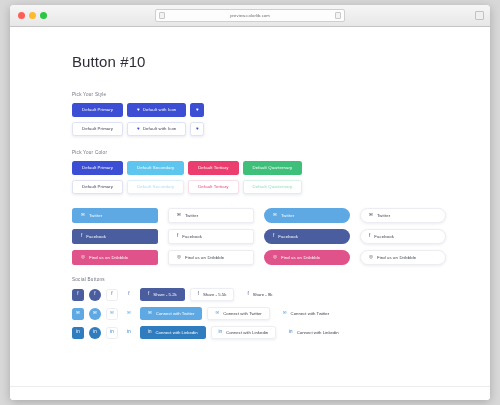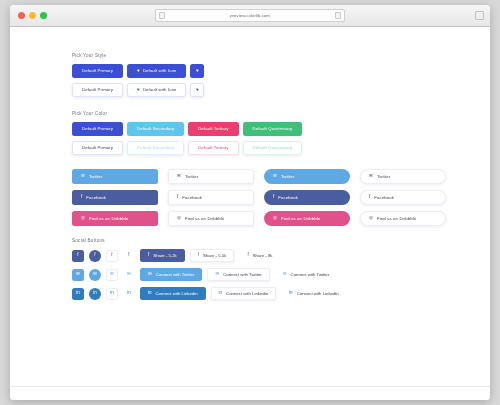--- a/index.html
+++ b/index.html
@@ -193,20 +193,21 @@
       <span class="urlbar-side left"></span>
       <span id="url-text">preview.colorlib.com</span>
       <span class="urlbar-side right"></span>
     </div>
     <div id="titlebar-right"></div>
   </div>
 
   <div id="viewport">
     <div id="page">
 
+      <h1 id="page-title">Button #10</h1>
 
       <div class="section">
         <div class="section-label">Pick Your Style</div>
 
         <div class="btn-row">
           <button class="btn btn-std fill-primary">
             <span>Default Primary</span>
           </button>
           <button class="btn btn-std fill-primary">
             <span class="ico">♥</span>

